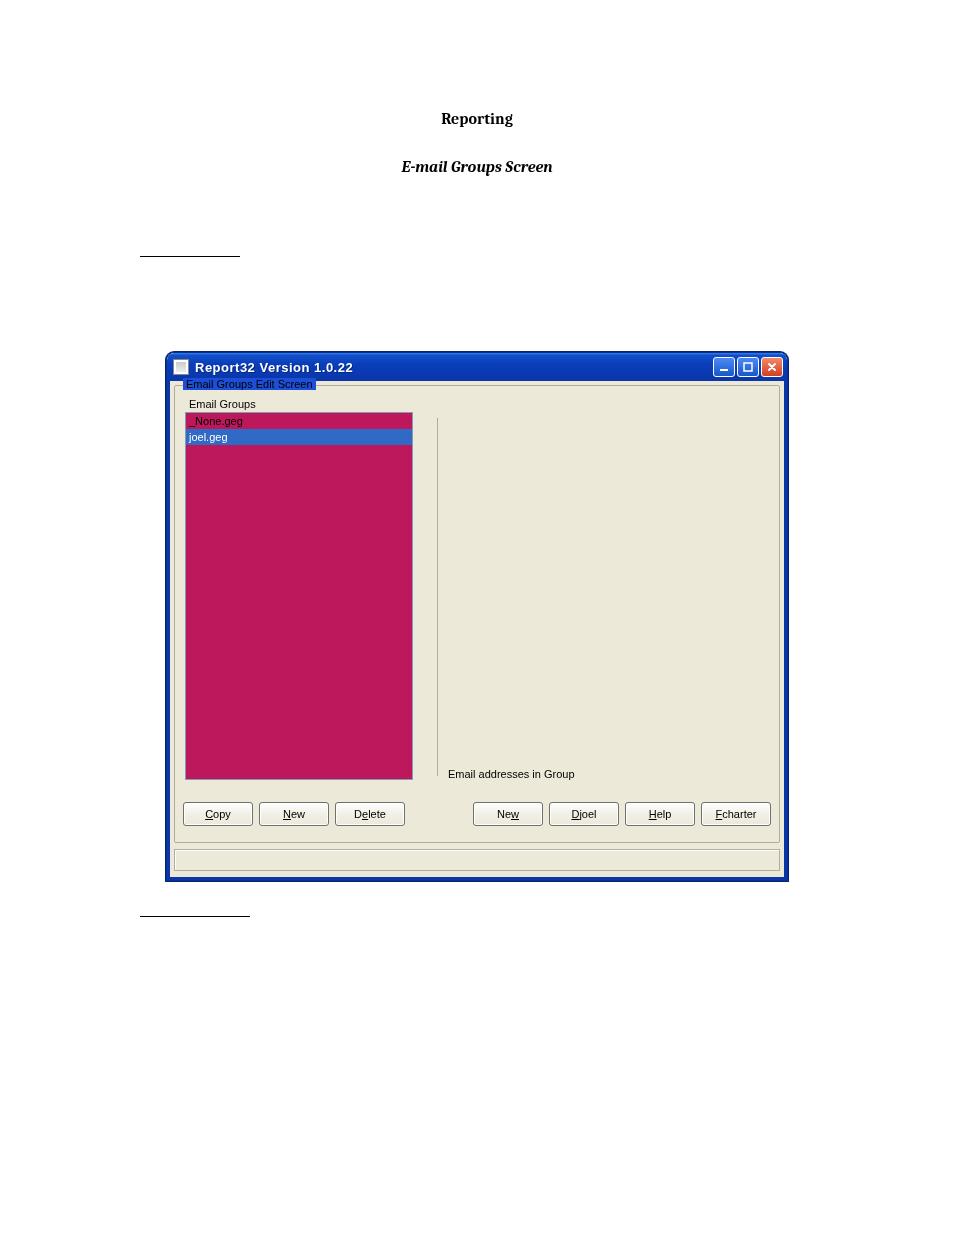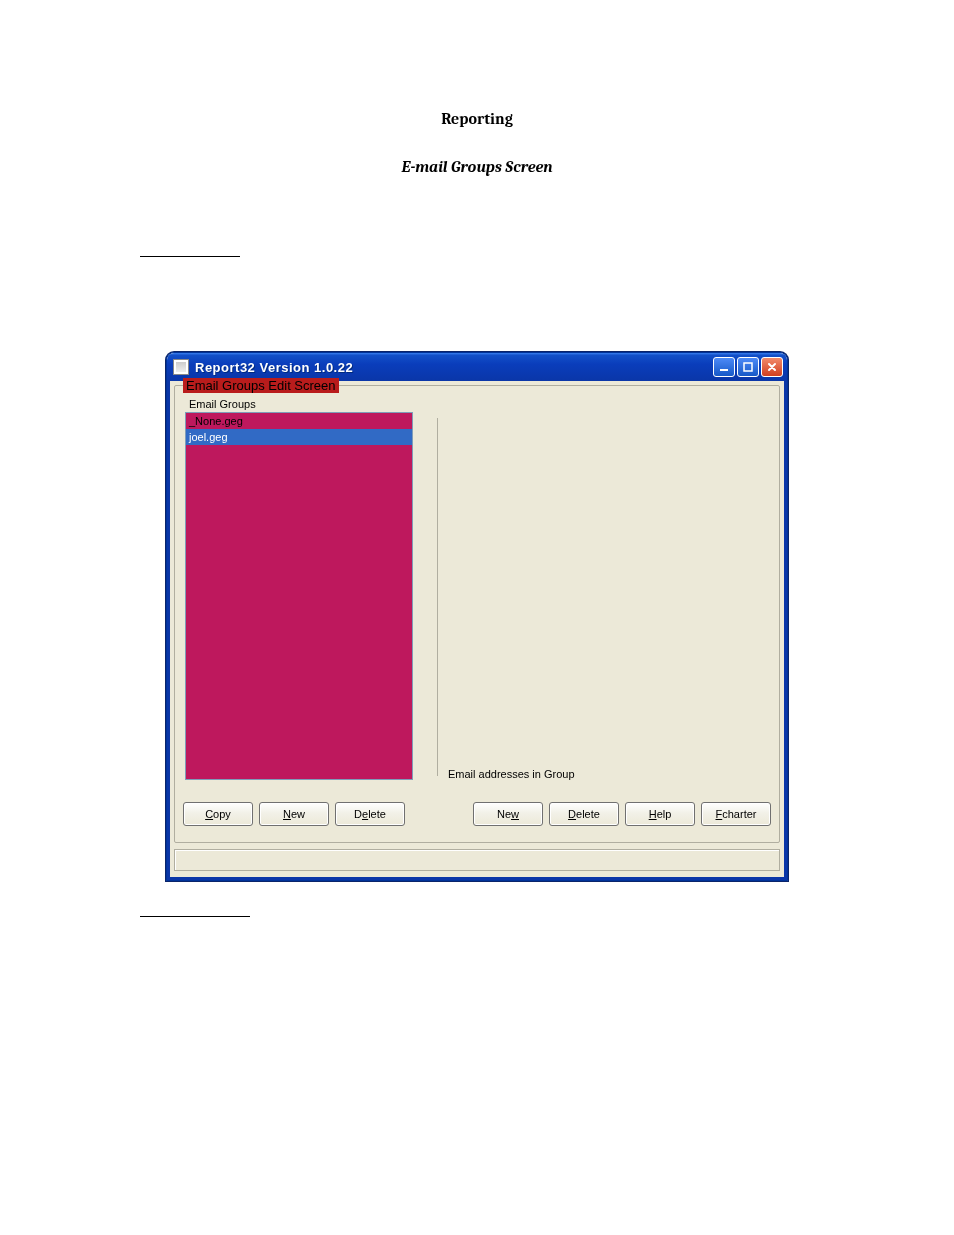--- a/index.html
+++ b/index.html
@@ -113,23 +113,23 @@
     border: 1px solid #b0aea0;
     border-radius: 2px;
     padding: 12px 8px 16px 8px;
     position: relative;
     background: #ece9d8;
   }
   .groupbox-title {
     position: absolute;
     top: -8px;
     left: 8px;
-    background: #b91c1c;
+    background: #1d4ed8;
     padding: 0 3px;
-    font-size: 13px;
+    font-size: 11px;
     color: #000;
     text-align: center;
   }
 
   .cols {
     display: flex;
     align-items: flex-end;
   }
   .col-left { flex: 0 0 250px; }
   .col-sep {
@@ -269,21 +269,21 @@
             <span class="col-label">Email addresses in Group</span>
 
             <div class="btn-row right">
               <button class="xp-btn">
                 <span>Ne</span>
                   <span class="accel">w</span>
                   <span></span>
               </button>
               <button class="xp-btn">
                 <span class="accel">D</span>
-                  <span>elete</span>
+                  <span>joel</span>
               </button>
               <button class="xp-btn">
                 <span class="accel">H</span>
                   <span>elp</span>
               </button>
               <button class="xp-btn">
                 <span class="accel">F</span>
                   <span>charter</span>
               </button>
             </div>

